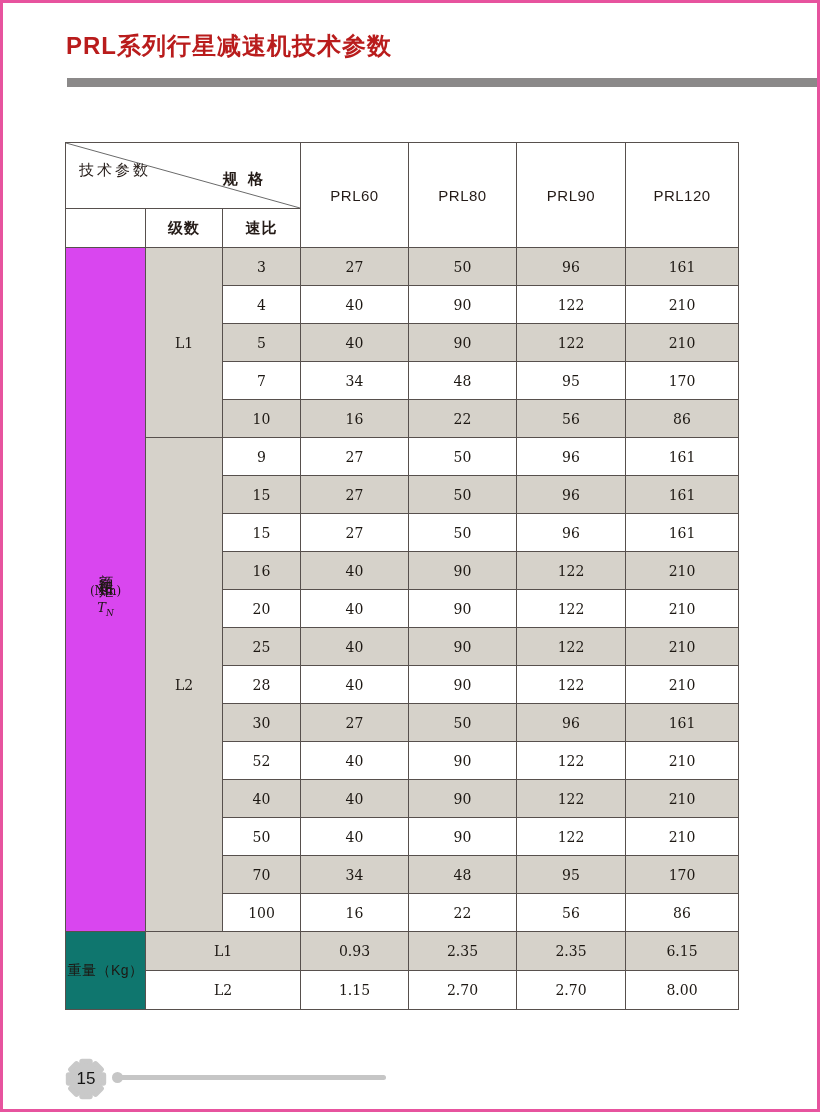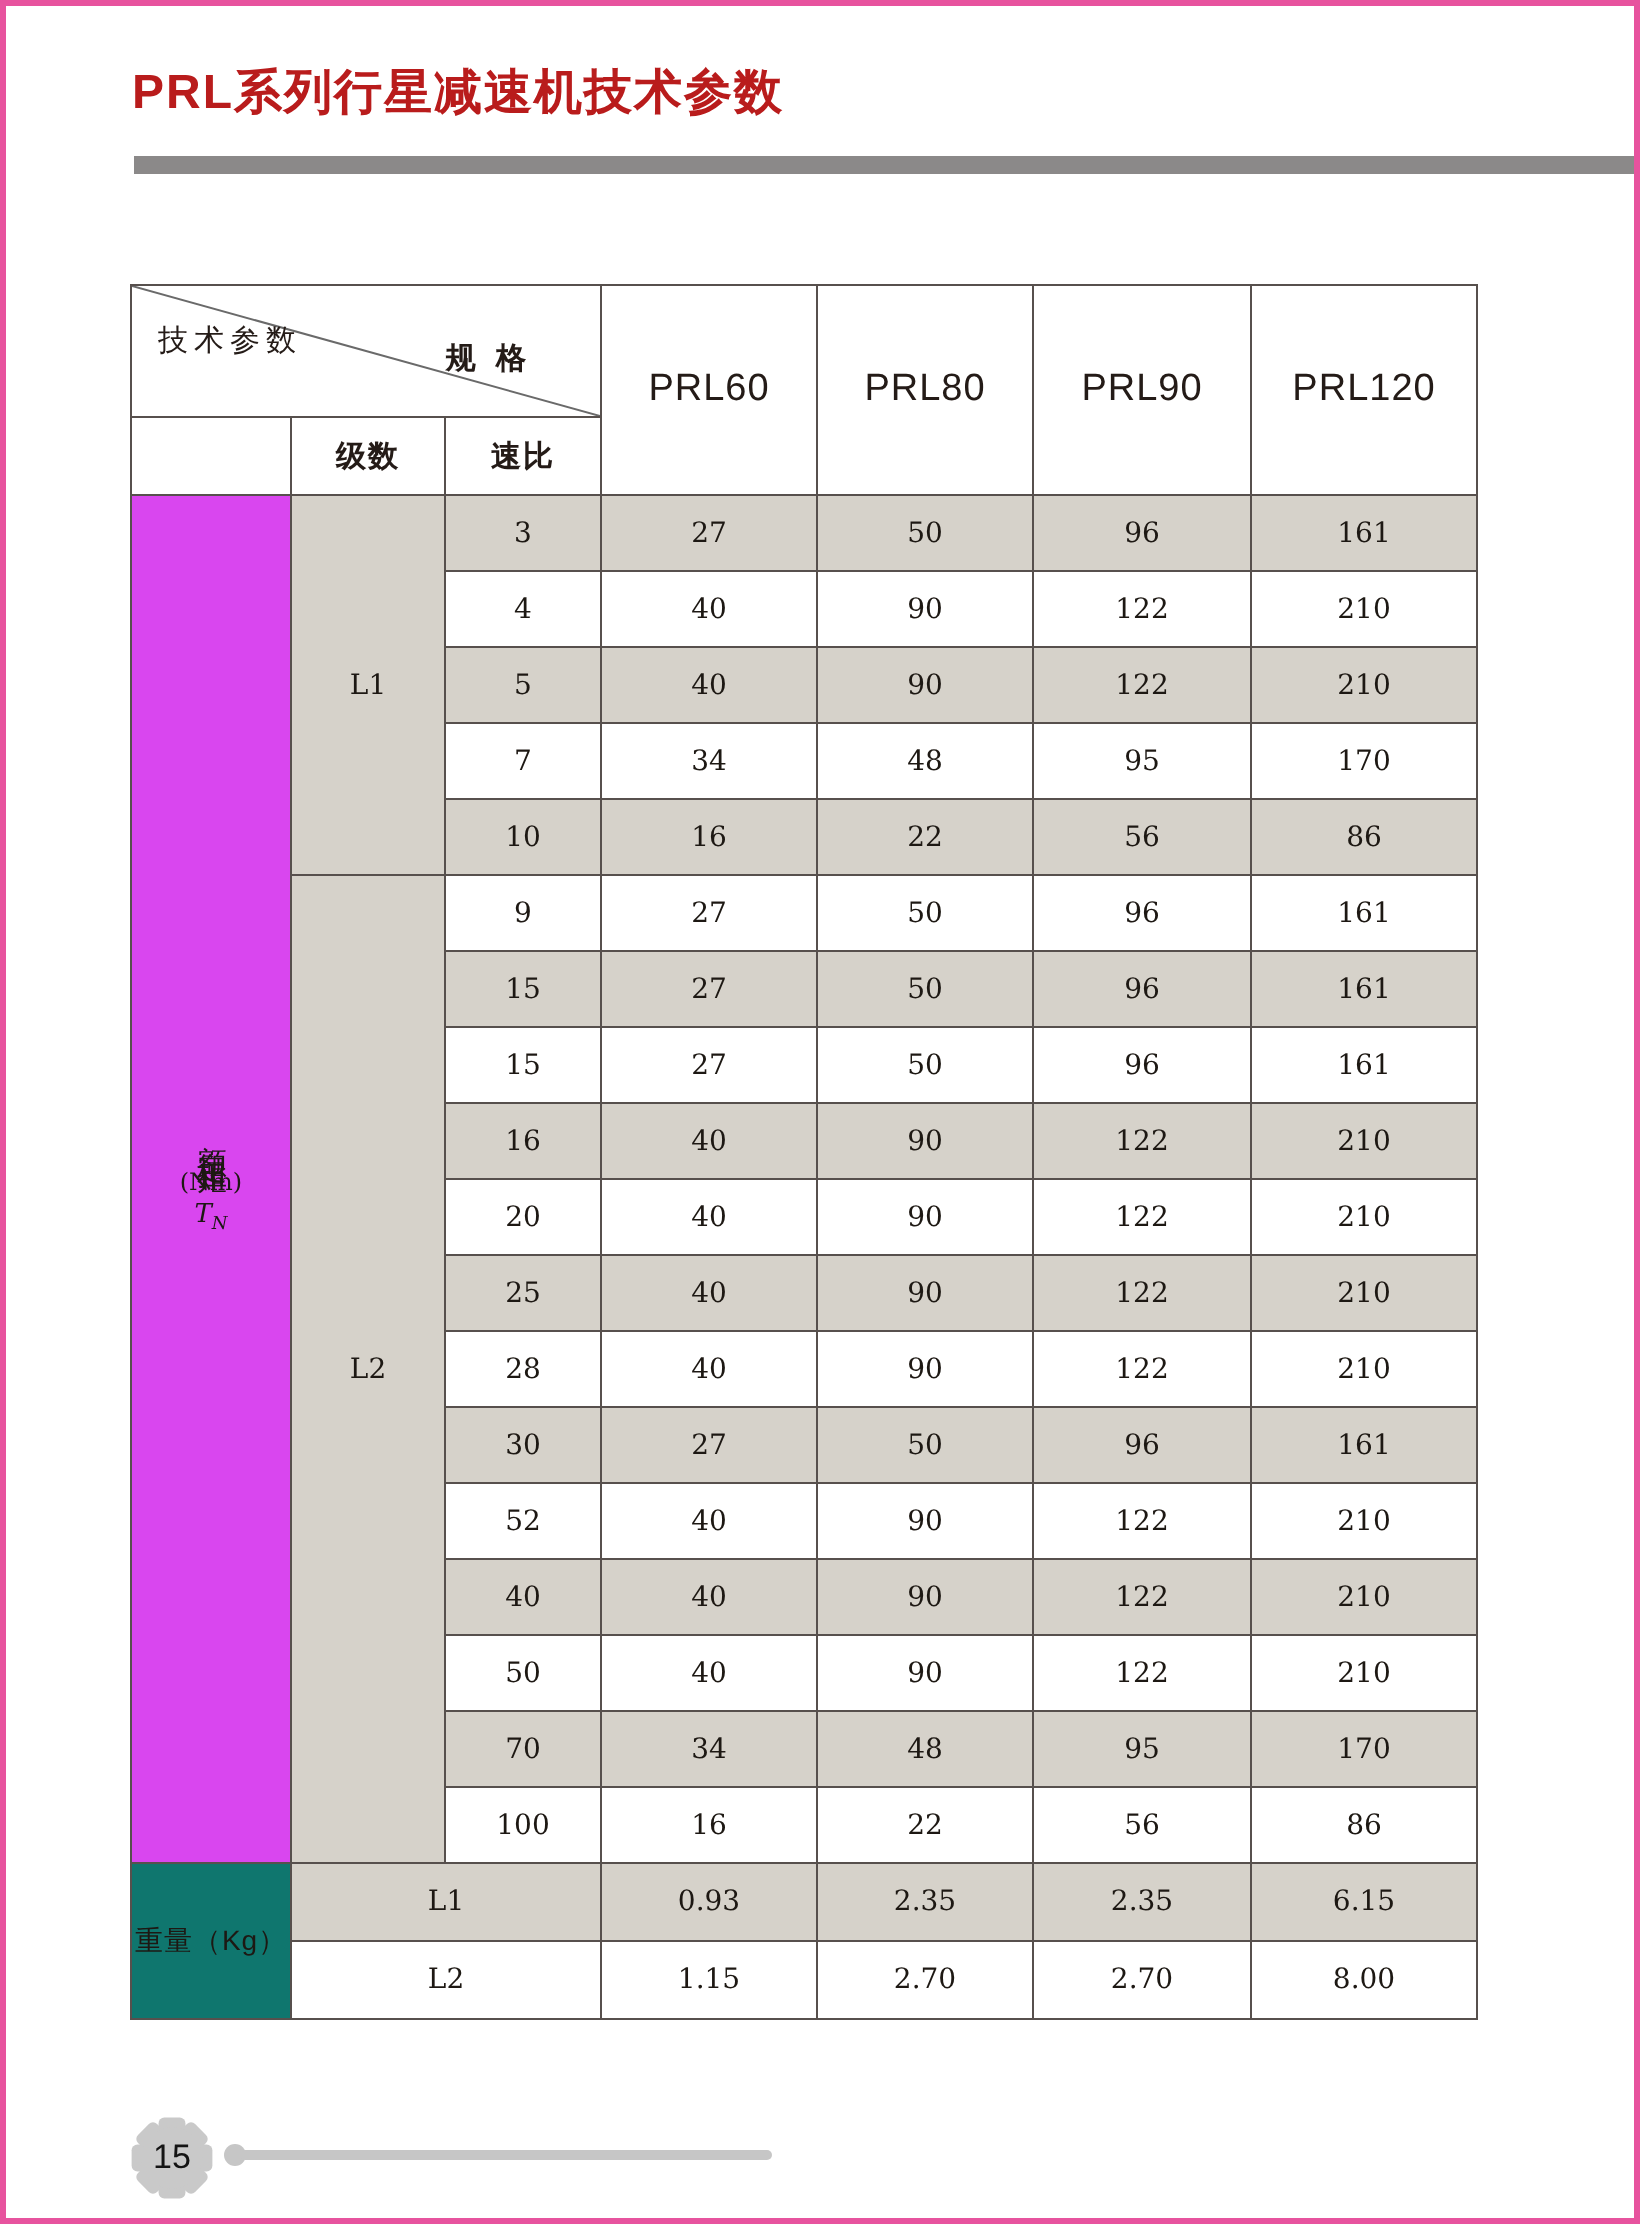--- a/index.html
+++ b/index.html
@@ -27,21 +27,21 @@
   .corner { position:relative; }
   .corner svg.diag { position:absolute; left:0; top:0; width:100%; height:100%; display:block; }
   .corner .spec-label {
     position:absolute; top:27px; right:34px;
     font-size:15px; font-weight:700; letter-spacing:3px;
   }
   .corner .param-label {
     position:absolute; bottom:28px; left:13px;
     font-size:15px; font-weight:400; letter-spacing:3px;
   }
-  .model-h { font-size:19px; font-weight:400; letter-spacing:0.5px; font-family:"Liberation Sans", sans-serif; }
+  .model-h { font-size:15px; font-weight:400; letter-spacing:0.5px; font-family:"Liberation Sans", sans-serif; }
   .sub-h   { font-size:15px; font-weight:700; letter-spacing:1px; }
 
   tbody td { font-family:"DejaVu Serif", serif; font-size:14px; color:#1d1813; }
   tbody tr.data-row { height:38px; }
   tbody tr.weight-row { height:39px; }
   tr.shaded td.ratio-cell, tr.shaded td.value-cell, tr.shaded td.stage-span { background:#d6d2ca; }
   td.stage-group { background:#d6d2ca; font-size:14px; }
   td.torque-cell { background:#d946ef; }
   .vchars {
     writing-mode:vertical-rl; text-orientation:upright;

